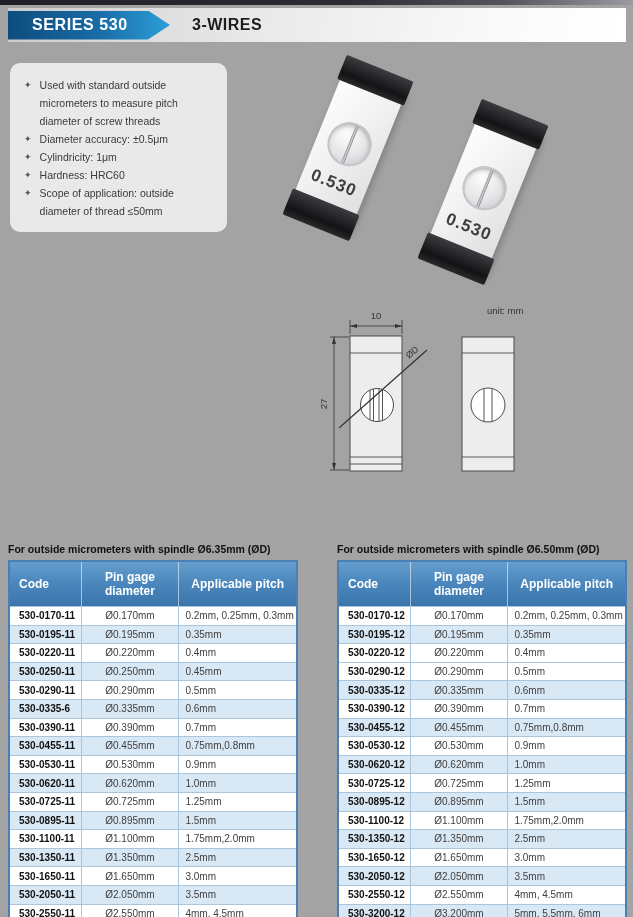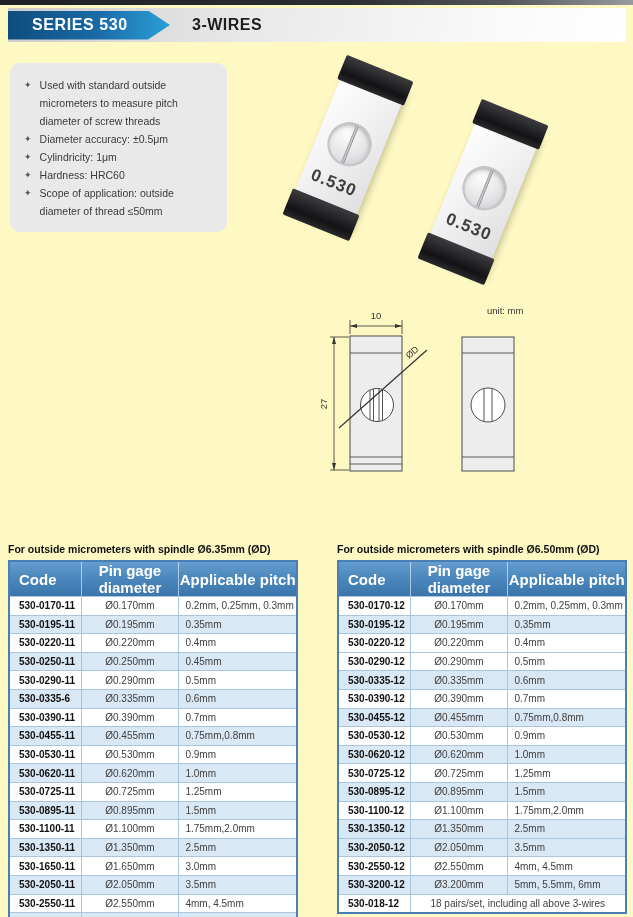--- a/index.html
+++ b/index.html
@@ -1,16 +1,16 @@
 <!DOCTYPE html>
 <html><head>
 <meta charset="utf-8">
 <style>
   html,body{margin:0;padding:0;background:#fff;}
-  .page{position:relative;width:633px;height:917px;background:#fef9c3;
+  .page{position:relative;width:633px;height:917px;background:#a3a3a3;
         font-family:"Liberation Sans",sans-serif;overflow:hidden;}
 
   
   .topbar{position:absolute;left:0;top:0;width:633px;height:5px;
           background:linear-gradient(90deg,#1f1f26 0%,#2c2c33 55%,#55555c 80%,#9a9aa0 100%);}
 
   
   .banner{position:absolute;left:8px;top:8px;width:618px;height:34px;
           background:linear-gradient(100deg,#cccccc 0%,#e9e9e9 40%,#fafafa 80%,#ffffff 100%);
           display:flex;align-items:center;}
@@ -52,21 +52,21 @@
   .diagram{position:absolute;left:310px;top:300px;}
   .diagram text{font-family:"Liberation Sans",sans-serif;fill:#333;}
 
   
   .tblock{position:absolute;width:290px;}
   .t1{left:8px;top:543px;}
   .t2{left:337px;top:543px;}
   .ttitle{font-size:10.5px;font-weight:bold;color:#101010;margin:0 0 5px 0;}
   .tblock table{border-collapse:collapse;width:100%;table-layout:fixed;border:2px solid #4a7fb5;}
   .tblock th{background:linear-gradient(180deg,#659dce 0%,#4c88bd 45%,#3a74ab 100%);
-             color:#fff;font-size:15px;font-weight:bold;height:18px;padding:0;
+             color:#fff;font-size:12px;font-weight:bold;height:18px;padding:8px;
              border-left:1px solid rgba(255,255,255,.55);text-align:center;}
   .tblock th:first-child{border-left:none;text-align:left;padding-left:9px;}
   .tblock td{font-size:10px;color:#404040;height:17.6px;padding:0;
              border-top:1px solid #aac6de;border-left:1px solid #aac6de;
              white-space:nowrap;overflow:hidden;background:#fff;}
   .tblock td:first-child{border-left:none;margin-left:48px;}
   .tblock td.code{font-weight:bold;color:#111;padding-left:9px;}
   .tblock td.c2{text-align:center;}
   .tblock td.c3{padding-left:6px;}
   .tblock td.span2{text-align:center;padding-left:0;}
@@ -359,20 +359,25 @@
           <tr>
             <td class="code">530-1100-12</td>
             <td class="c2">Ø1.100mm</td>
             <td class="c3">1.75mm,2.0mm</td>
           </tr>
           <tr class="alt">
             <td class="code">530-1350-12</td>
             <td class="c2">Ø1.350mm</td>
             <td class="c3">2.5mm</td>
           </tr>
+          <tr>
+            <td class="code">530-1650-12</td>
+            <td class="c2">Ø1.650mm</td>
+            <td class="c3">3.0mm</td>
+          </tr>
           <tr class="alt">
             <td class="code">530-2050-12</td>
             <td class="c2">Ø2.050mm</td>
             <td class="c3">3.5mm</td>
           </tr>
           <tr>
             <td class="code">530-2550-12</td>
             <td class="c2">Ø2.550mm</td>
             <td class="c3">4mm, 4.5mm</td>
           </tr>

